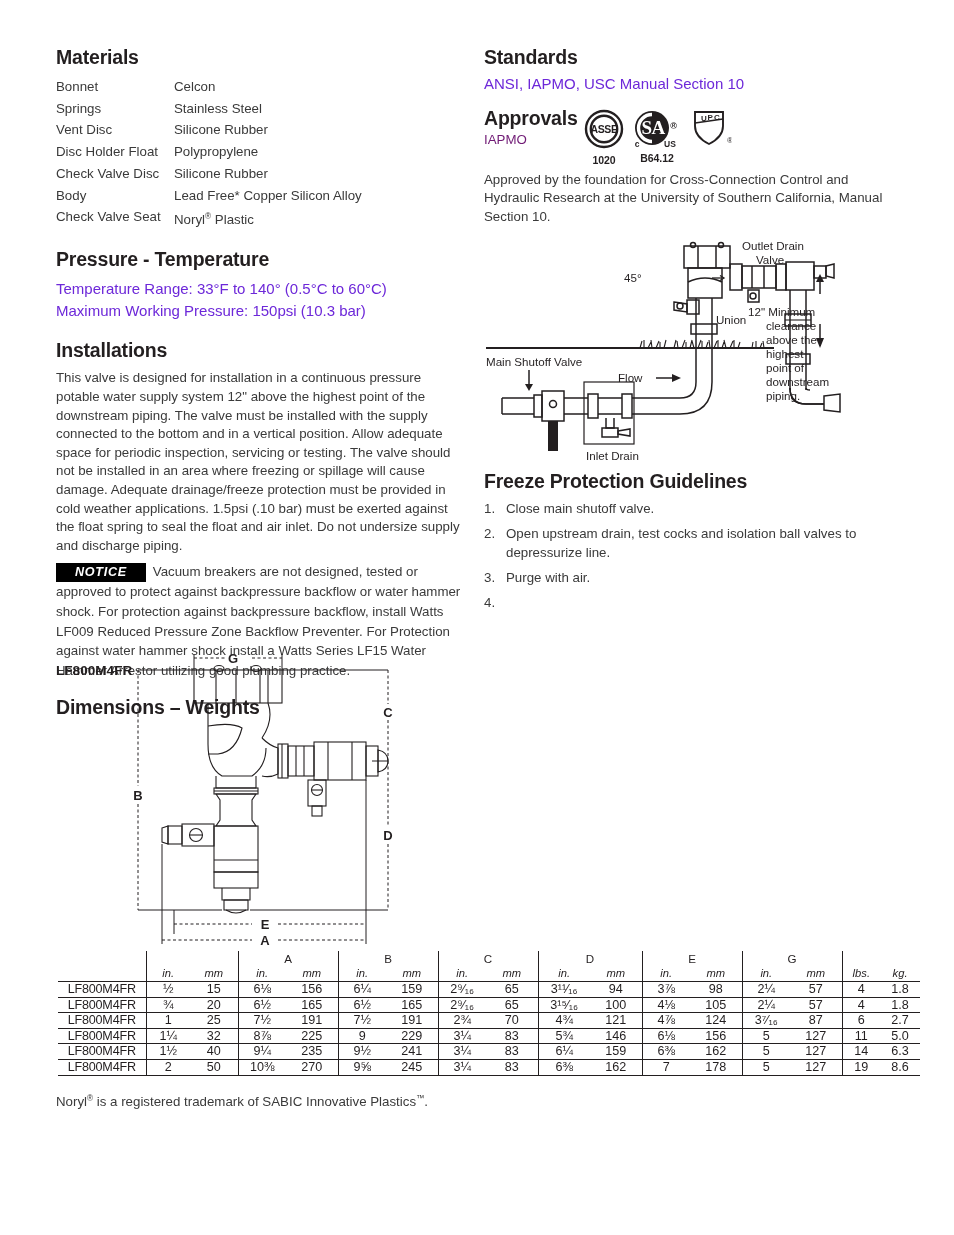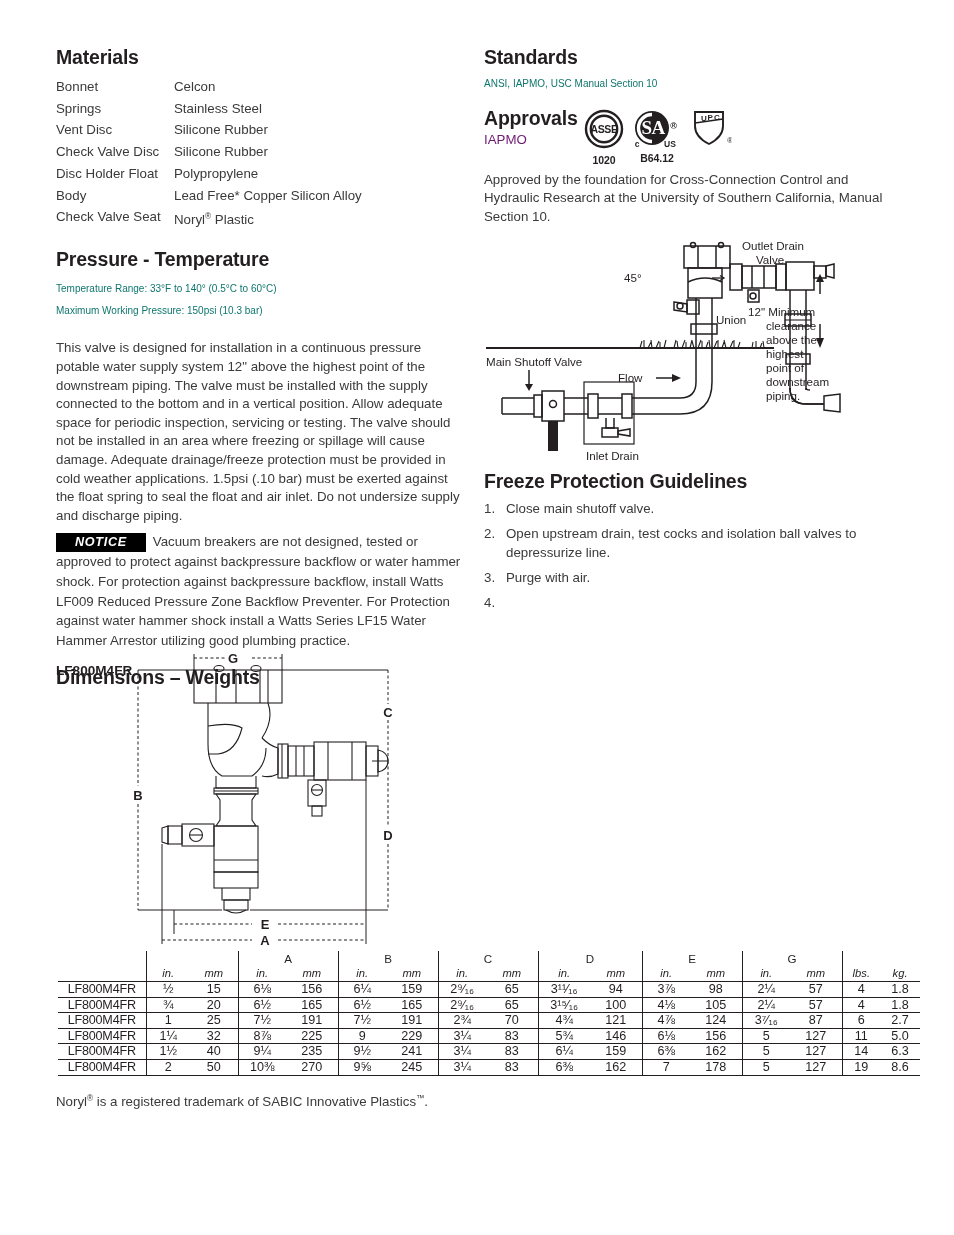--- a/index.html
+++ b/index.html
@@ -26,21 +26,21 @@
   .spacer-12 { height: 12px; }
 
   
   table.materials { border-collapse: collapse; width: 100%; }
   table.materials td {
     font-size: 13.3px; line-height: 21.7px; padding: 0; vertical-align: top;
     color: #3a3a3a;
   }
   table.materials td.k { width: 118px; padding-right: 6px; }
 
-  .body-line { font-size: 10px; line-height: 21.5px; color: #0f766e; }
+  .body-line { font-size: 15px; line-height: 21.5px; color: #6d28d9; }
   .body-para {
     font-size: 13.3px; line-height: 18.6px; color: #3a3a3a;
     text-align: left; margin: 0;
   }
 
   
   .notice-wrap { margin-top: 7px; }
   .notice-badge {
     display: inline-block; background: #000; color: #fff;
     font-size: 12.6px; font-weight: bold; font-style: italic;
@@ -125,46 +125,47 @@
           </tr>
           <tr>
             <td class="k">Springs</td>
             <td>Stainless Steel</td>
           </tr>
           <tr>
             <td class="k">Vent Disc</td>
             <td>Silicone Rubber</td>
           </tr>
           <tr>
+            <td class="k">Disc Holder Float</td>
+            <td>Polypropylene</td>
+          </tr>
+          <tr>
             <td class="k">Check Valve Disc</td>
             <td>Silicone Rubber</td>
-          </tr>
-          <tr>
-            <td class="k">Disc Holder Float</td>
-            <td>Polypropylene</td>
           </tr>
           <tr>
             <td class="k">Body</td>
             <td>Lead Free* Copper Silicon Alloy</td>
           </tr>
           <tr>
             <td class="k">Check Valve Seat</td>
             <td>Noryl<sup class="reg">®</sup> Plastic</td>
           </tr>
         </tbody>
     </table>
 
     <div class="spacer-18"></div>
 
     <h2 class="sec">Pressure - Temperature</h2>
     <div class="body-line">Temperature Range: 33°F to 140° (0.5°C to 60°C)</div>
     <div class="body-line">Maximum Working Pressure: 150psi (10.3 bar)</div>
 
     <div class="spacer-18"></div>
 
+    <h2 class="sec">Installations</h2>
     <p class="body-para">This valve is designed for installation in a continuous pressure potable water supply system 12" above the highest point of the downstream piping. The valve must be installed with the supply connected to the bottom and in a vertical position. Allow adequate space for periodic inspection, servicing or testing. The valve should not be installed in an area where freezing or spillage will cause damage. Adequate drainage/freeze protection must be provided in cold weather applications. 1.5psi (.10 bar) must be exerted against the float spring to seal the float and air inlet. Do not undersize supply and discharge piping.</p>
 
     <div class="notice-wrap">
       <span class="notice-badge">NOTICE</span><span class="notice-text">Vacuum breakers are not designed, tested or approved to protect against backpressure backflow or water hammer shock. For protection against backpressure backflow, install Watts LF009 Reduced Pressure Zone Backflow Preventer. For Protection against water hammer shock install a Watts Series LF15 Water Hammer Arrestor utilizing good plumbing practice.</span>
     </div>
 
     <div style="height:16px"></div>
     <h2 class="sec">Dimensions – Weights</h2>
   </div>
 

